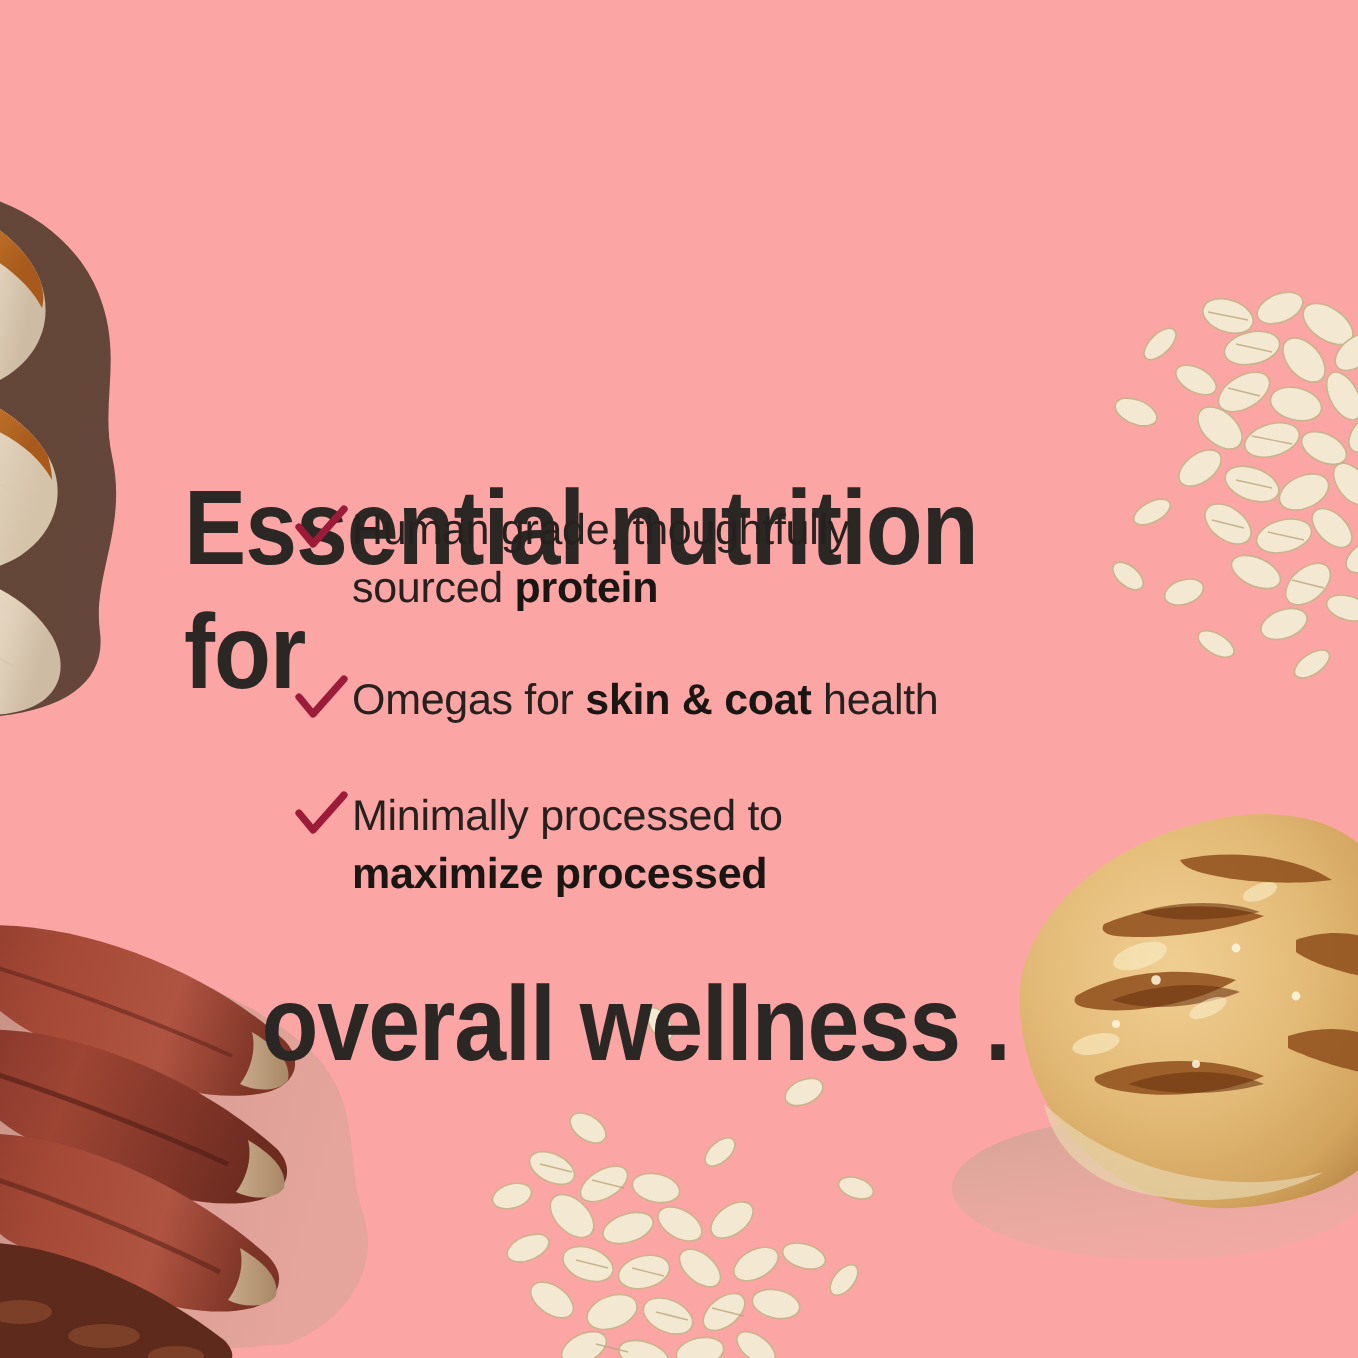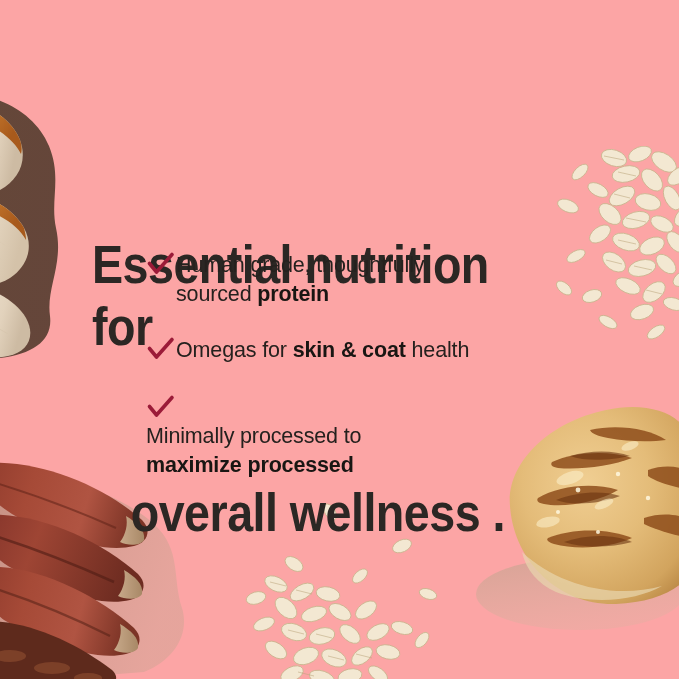--- a/index.html
+++ b/index.html
@@ -362,21 +362,21 @@
       <span class="check">
         <svg width="30" height="27" viewBox="0 0 30 27">
           <path d="M3.5,12.5 L10.5,21 L26,3.5" fill="none" stroke="#9B1B38" stroke-width="3.6" stroke-linecap="round" stroke-linejoin="round"></path>
         </svg>
       </span>
       <span class="btext">
         <span class="nowrapline"><span>Omegas for </span><b>skin &amp; coat</b><span> health</span></span>
       </span>
     </li>
 
-    <li class="bullet" style="margin-bottom:4px;flex-direction:column;">
+    <li class="bullet" style="margin-bottom:4px;">
       <span class="check">
         <svg width="30" height="27" viewBox="0 0 30 27">
           <path d="M3.5,12.5 L10.5,21 L26,3.5" fill="none" stroke="#9B1B38" stroke-width="3.6" stroke-linecap="round" stroke-linejoin="round"></path>
         </svg>
       </span>
       <span class="btext">
         <span class="nowrapline">Minimally processed to</span>
         <b class="nowrapline">maximize processed</b>
       </span>
     </li>

